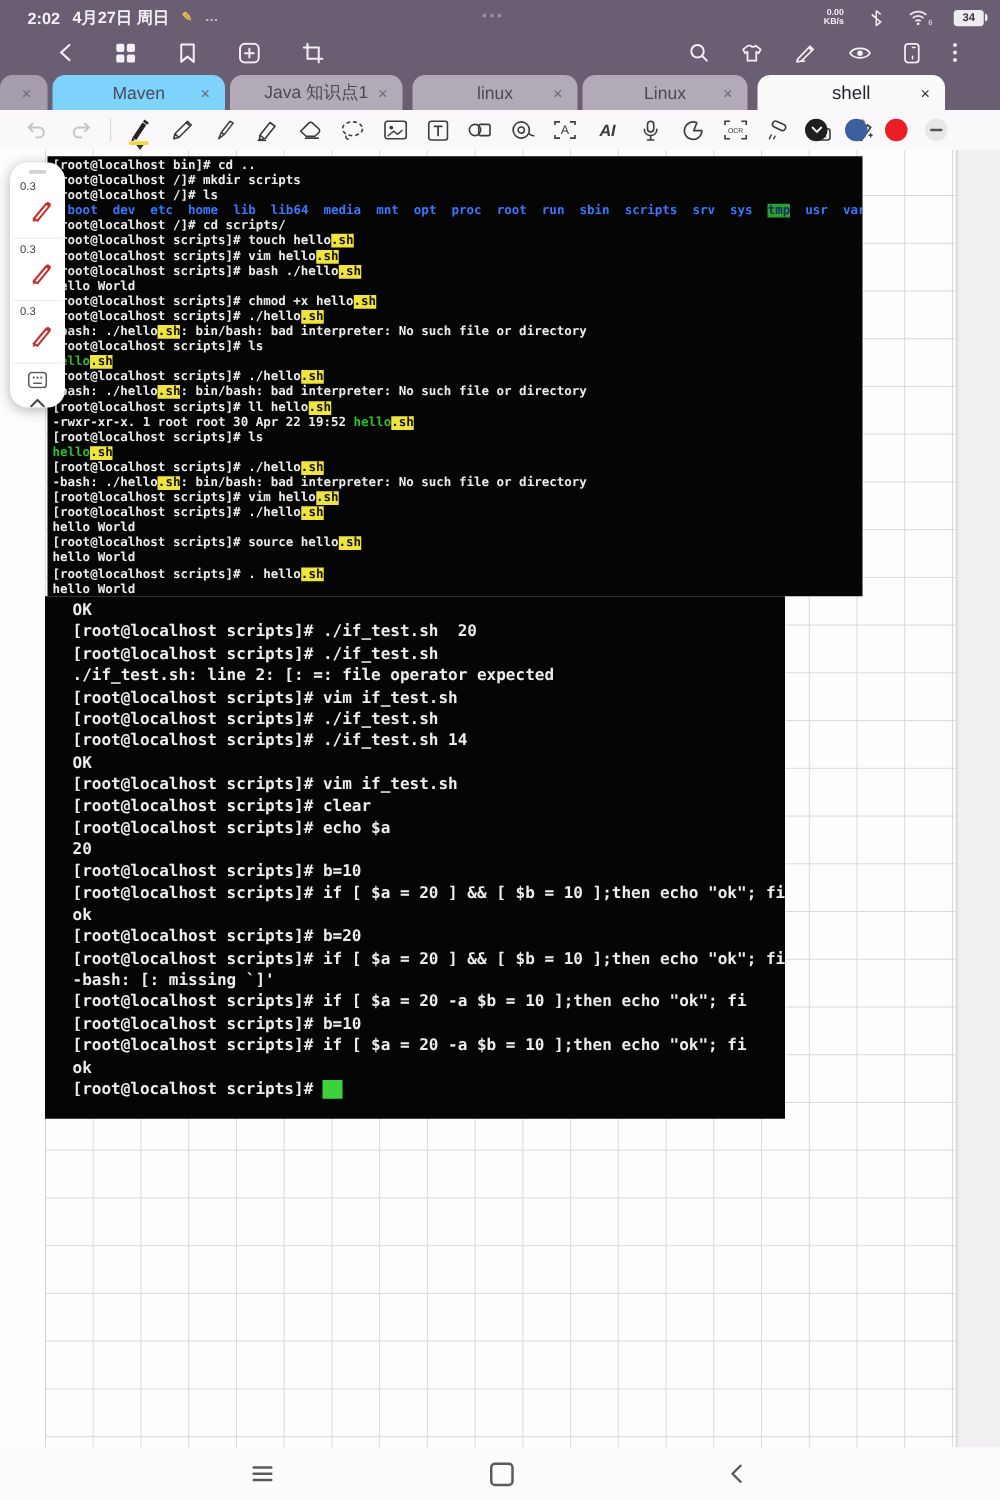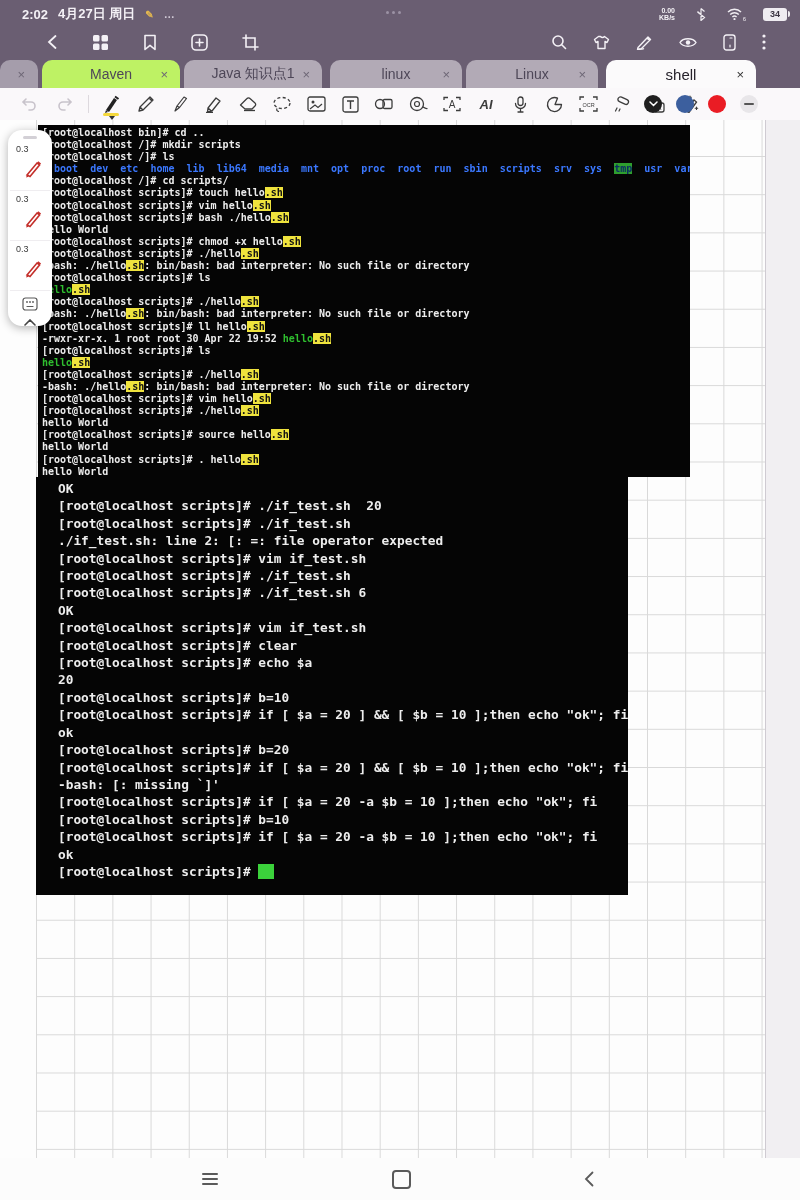--- a/index.html
+++ b/index.html
@@ -29,21 +29,21 @@
   .atb-right{position:absolute;right:34px;display:flex;align-items:center;gap:26px;}
   .icon-btn{display:flex;align-items:center;justify-content:center;cursor:pointer;}
 
   
   .tabbar{position:absolute;left:0;top:56px;width:800px;height:32px;background:#6a5e72;}
   .tab{position:absolute;top:4px;height:28px;border-radius:10px 10px 0 0;
        display:flex;align-items:center;justify-content:center;font-size:14px;color:#4e4758;}
   .tab .tx{position:absolute;right:12px;font-size:13px;color:#6d6675;cursor:pointer;}
   .tab-stub{left:0;width:38px;background:#a59dab;}
   .tab-stub .tx{right:13px;}
-  .tab-maven{left:42px;width:138px;background:#bef264;}
+  .tab-maven{left:42px;width:138px;background:#7dd3fc;}
   .tab-java{left:184px;width:138px;background:#b2aab6;}
   .tab-linux1{left:330px;width:132px;background:#b2aab6;}
   .tab-linux2{left:466px;width:132px;background:#b2aab6;}
   .tab-shell{left:606px;width:150px;background:#fbfafb;color:#26222b;font-size:15px;}
   .tab-shell .tx{color:#333;}
   .tab-counter{position:absolute;top:4px;left:804px;width:40px;height:28px;background:#fbfafb;
                border-radius:10px 0 0 0;display:flex;justify-content:center;
                gap:4px;font-size:13px;color:#3c3744;cursor:pointer;}
   .tab-counter .arr{font-size:8px;color:#7c7586;}
 
@@ -425,21 +425,21 @@
       <div class="tline"><span class="seg-w">hello World</span></div>
     </div>
 
   <div class="terminal term2">
       <div class="tline"><span class="seg-w">OK</span></div>
       <div class="tline"><span class="seg-w">[root@localhost scripts]# ./if_test.sh  20</span></div>
       <div class="tline"><span class="seg-w">[root@localhost scripts]# ./if_test.sh</span></div>
       <div class="tline"><span class="seg-w">./if_test.sh: line 2: [: =: file operator expected</span></div>
       <div class="tline"><span class="seg-w">[root@localhost scripts]# vim if_test.sh</span></div>
       <div class="tline"><span class="seg-w">[root@localhost scripts]# ./if_test.sh</span></div>
-      <div class="tline"><span class="seg-w">[root@localhost scripts]# ./if_test.sh 6</span></div>
+      <div class="tline"><span class="seg-w">[root@localhost scripts]# ./if_test.sh 14</span></div>
       <div class="tline"><span class="seg-w">OK</span></div>
       <div class="tline"><span class="seg-w">[root@localhost scripts]# vim if_test.sh</span></div>
       <div class="tline"><span class="seg-w">[root@localhost scripts]# clear</span></div>
       <div class="tline"><span class="seg-w">[root@localhost scripts]# echo $a</span></div>
       <div class="tline"><span class="seg-w">20</span></div>
       <div class="tline"><span class="seg-w">[root@localhost scripts]# b=10</span></div>
       <div class="tline"><span class="seg-w">[root@localhost scripts]# if [ $a = 20 ] &amp;&amp; [ $b = 10 ];then echo "ok"; fi</span></div>
       <div class="tline"><span class="seg-w">ok</span></div>
       <div class="tline"><span class="seg-w">[root@localhost scripts]# b=20</span></div>
       <div class="tline"><span class="seg-w">[root@localhost scripts]# if [ $a = 20 ] &amp;&amp; [ $b = 10 ];then echo "ok"; fi</span></div>

